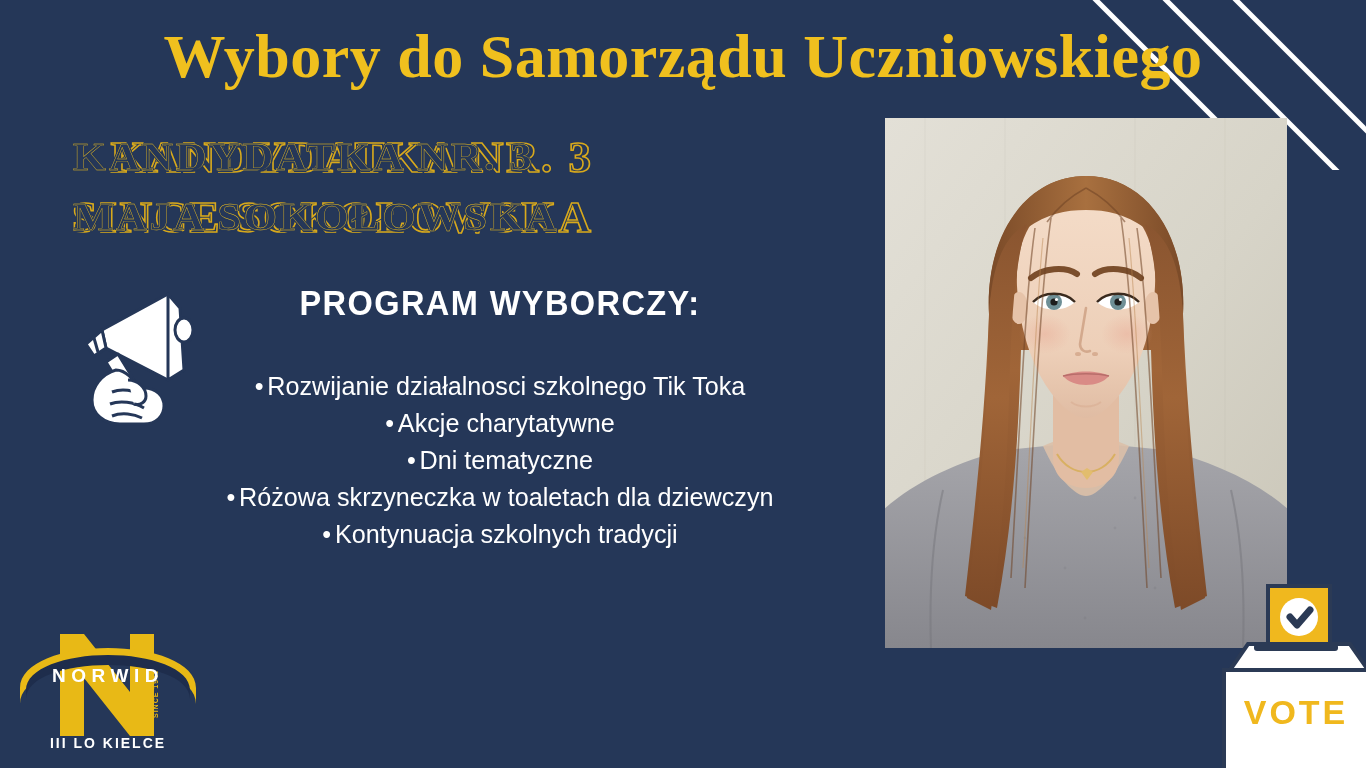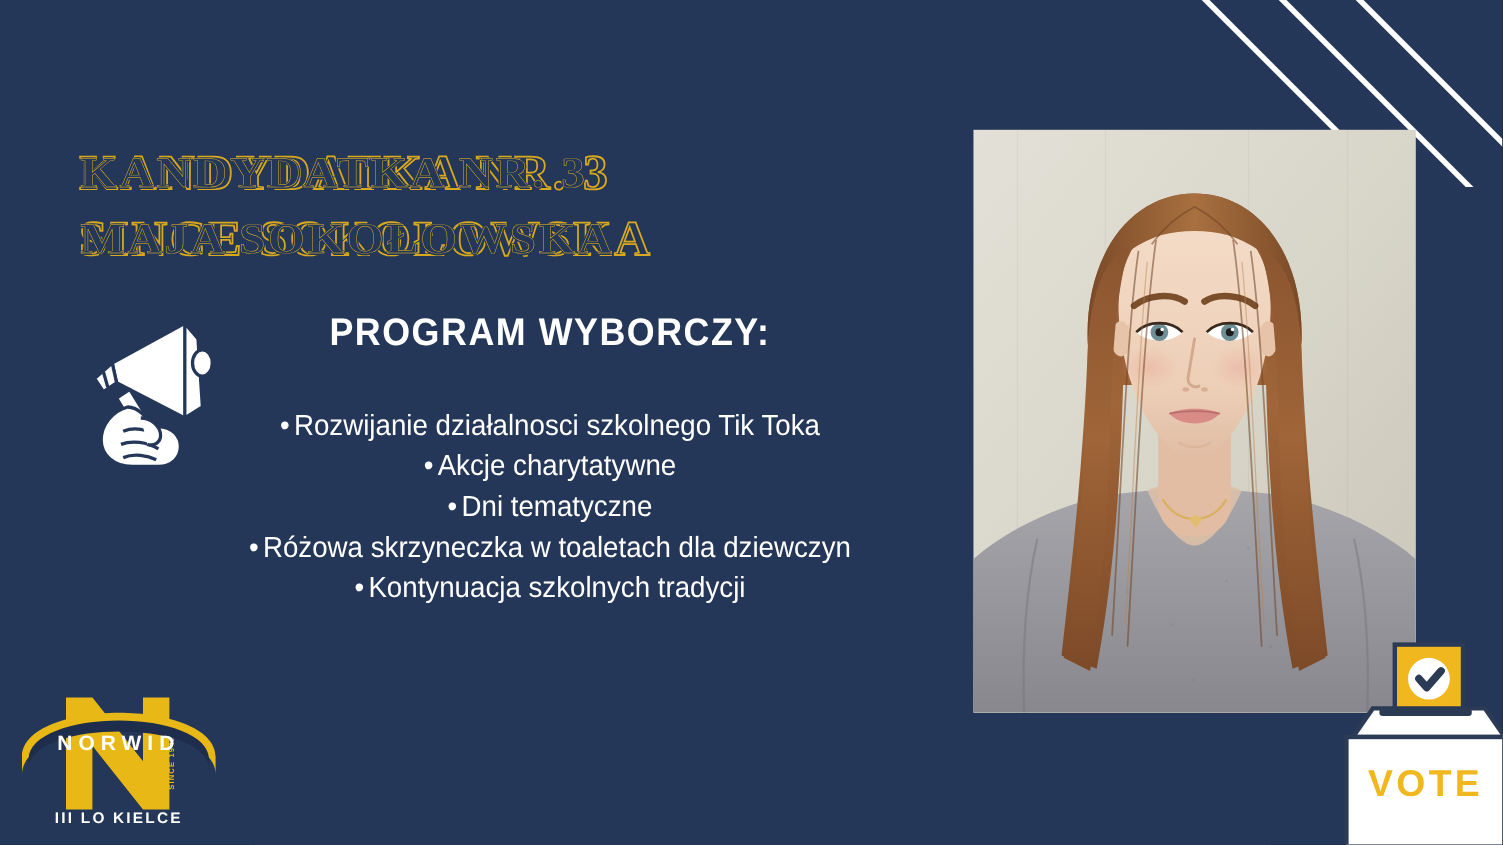--- a/index.html
+++ b/index.html
@@ -59,20 +59,21 @@
     font-size: 45px;
     line-height: 1.33;
     letter-spacing: 2.5px;
     color: transparent;
     -webkit-text-stroke: 1.6px #d8a91c;
     text-shadow:
        1.6px 0 0 #253758,
       -1.6px 0 0 #253758,
        0 1.6px 0 #253758,
        0 -1.6px 0 #253758;
+    text-align: right;
   }
   .candidate .inline-fill {
     display: block;
     position: relative;
   }
   .candidate .inline-fill::after {
     content: attr(data-ghost);
     position: absolute;
     left: 0;
     top: 0;
@@ -167,20 +168,21 @@
 <div id="poster">
 
   <svg class="diagonals" viewBox="0 0 330 170" preserveAspectRatio="none">
     <g stroke="#ffffff" stroke-width="5" fill="none">
       <line x1="40" y1="-20" x2="250" y2="190"></line>
       <line x1="110" y1="-20" x2="320" y2="190"></line>
       <line x1="180" y1="-20" x2="390" y2="190"></line>
     </g>
   </svg>
 
+  <div class="title">Wybory do Samorządu Uczniowskiego</div>
 
   <div class="candidate">
     <span class="inline-fill" data-ghost="KANDYDATKA NR. 3">KANDYDATKA NR. 3</span>
     <span class="inline-fill" data-ghost="MAJA SOKOŁOWSKA">SINCE SOKOŁOWSKA</span>
   </div>
 
   <svg class="megaphone" viewBox="0 0 130 140">
     <g fill="#ffffff" stroke="#253758" stroke-width="3" stroke-linejoin="round">
 
       <path d="M96 6 L108 20 L112 82 L96 92 L34 60 L30 42 Z"></path>

